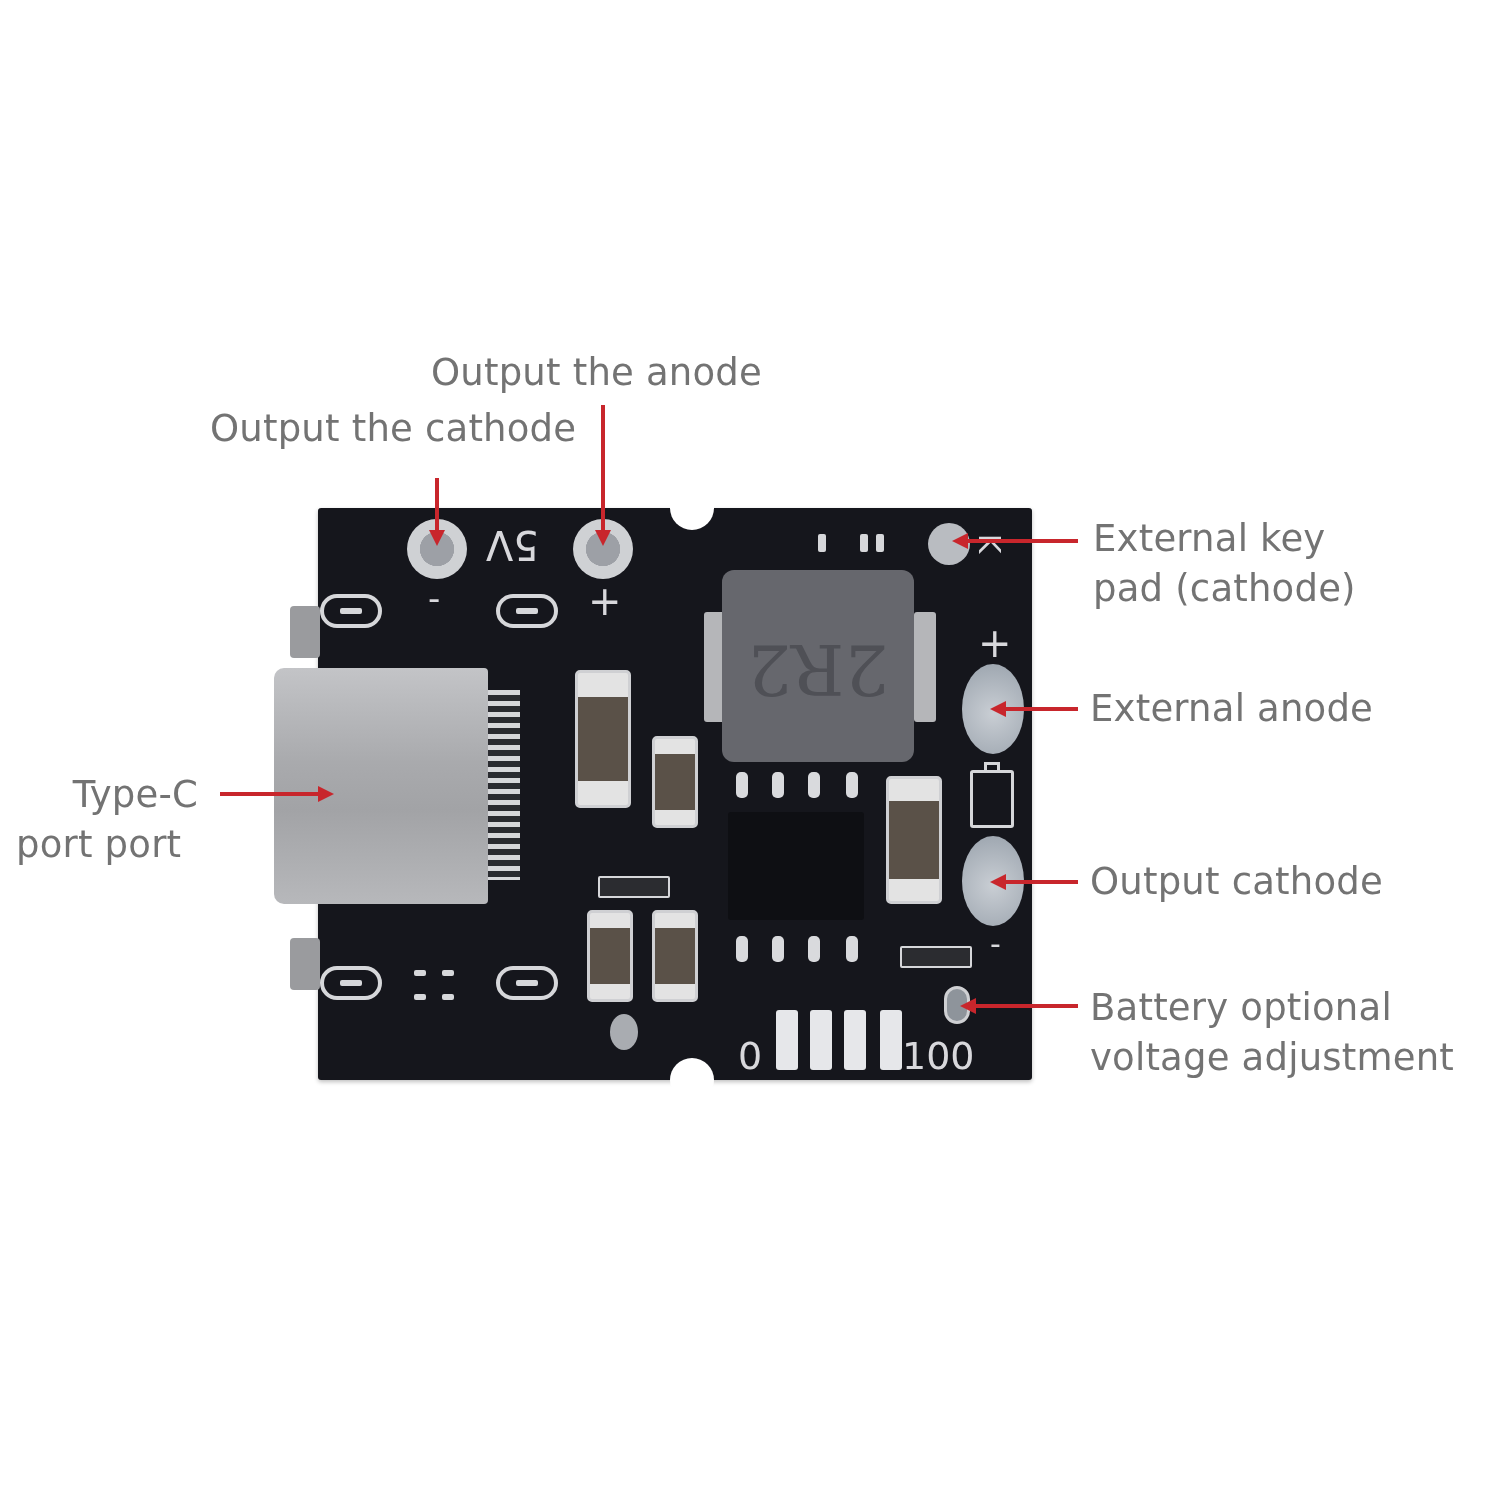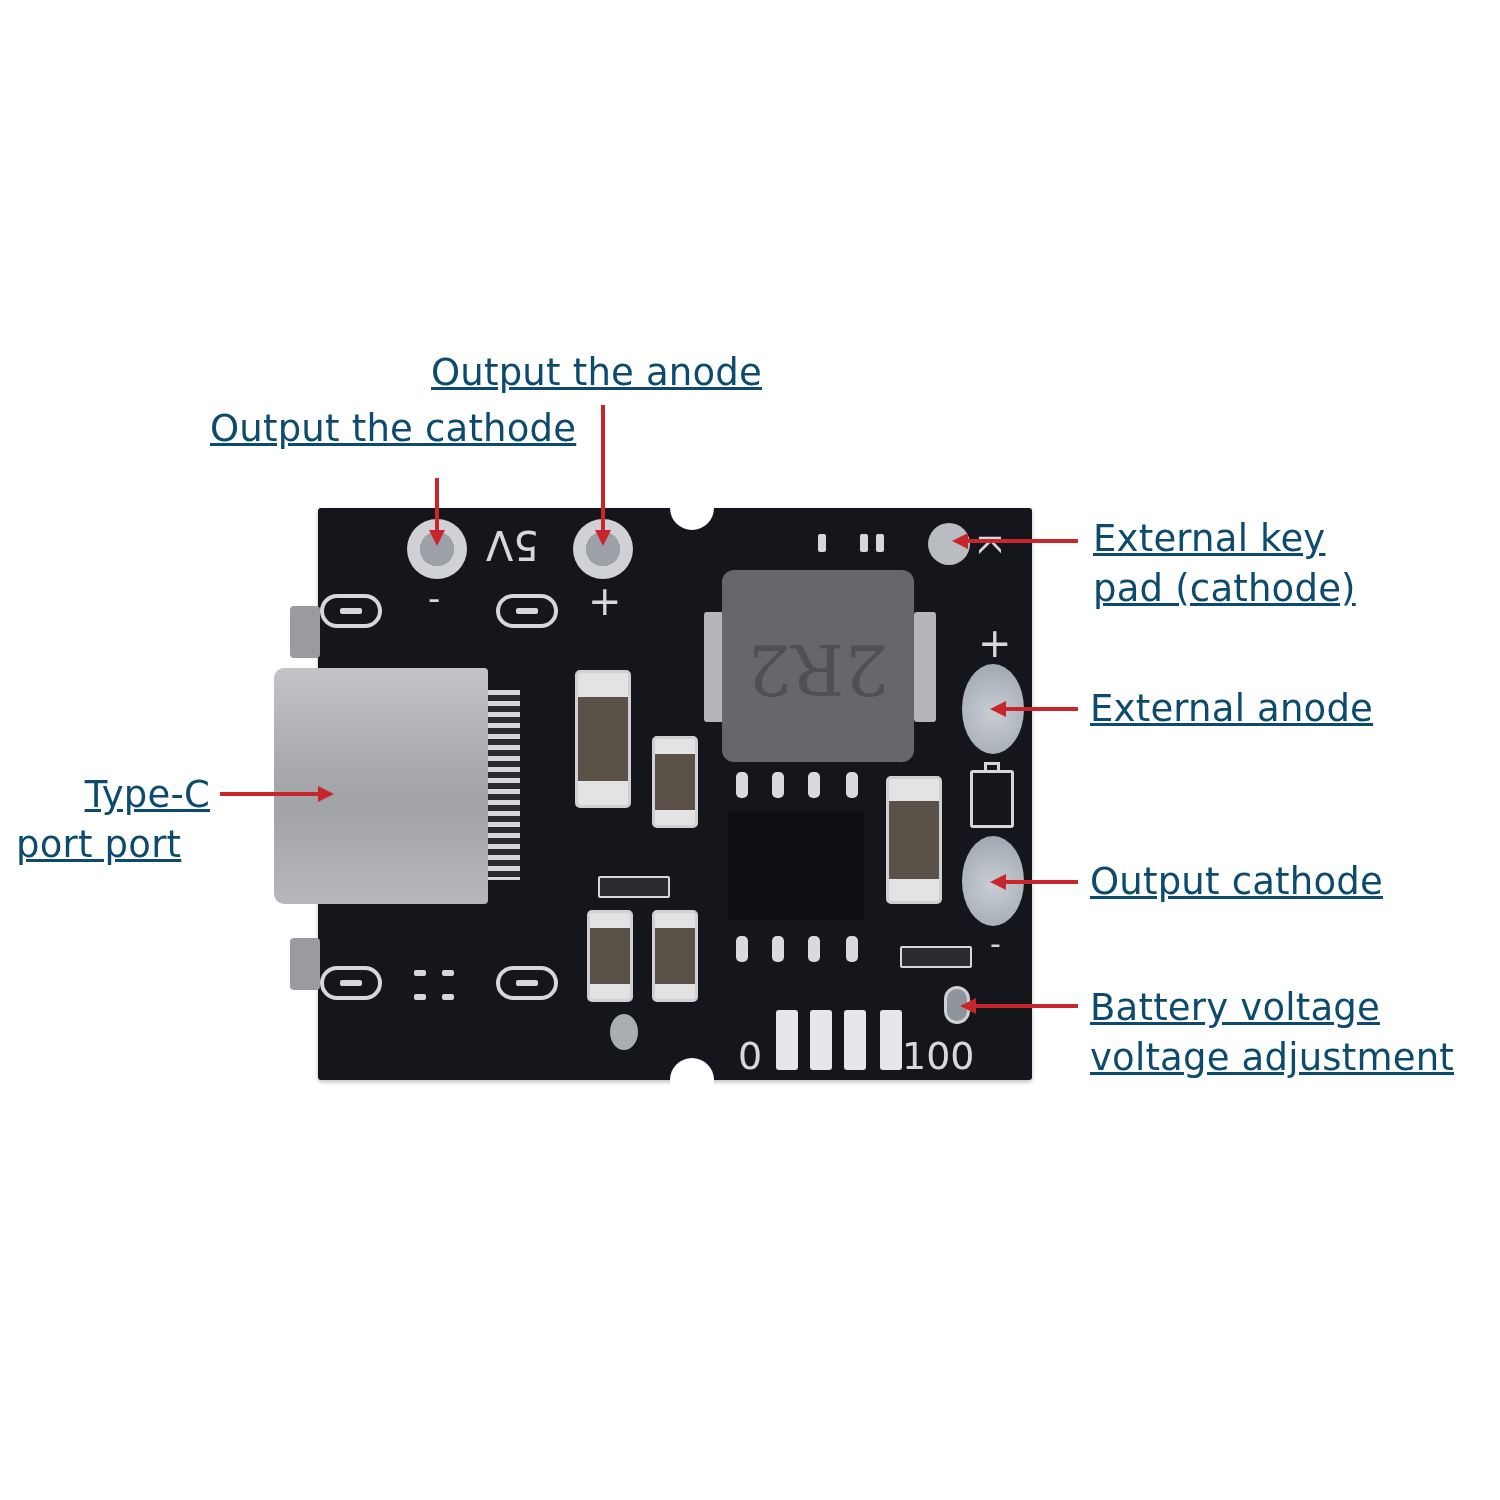--- a/index.html
+++ b/index.html
@@ -1,23 +1,22 @@
 <!DOCTYPE html>
 <html><head>
 <meta charset="utf-8">
 <style>
   html, body { margin: 0; padding: 0; }
   body {
     width: 1500px; height: 1500px; background: #ffffff; position: relative; overflow: hidden;
     font-family: "DejaVu Sans", sans-serif;
   }
   .label {
-    position: absolute; color: #0c4a6e; font-size: 37px; line-height: 50px; white-space: nowrap;
+    position: absolute; color: #737373; font-size: 37px; line-height: 50px; white-space: nowrap;
     letter-spacing: 0.2px;
-    text-decoration: underline;
   }
   .label.right { text-align: right; }
   .line { position: absolute; background: #c8262c; }
   .arrowhead { position: absolute; width: 0; height: 0; }
 
   .board {
     position: absolute; left: 318px; top: 508px; width: 714px; height: 572px;
     background: #15161c; border-radius: 3px;
     box-shadow: 0 2px 4px rgba(0,0,0,0.25);
   }
@@ -65,23 +64,23 @@
 </style>
 </head>
 <body>
 
 <div class="label" style="left:431px; top:348px;">Output the anode</div>
 <div class="label" style="left:210px; top:404px;">Output the cathode</div>
 <div class="label" style="left:1093px; top:514px;">External key</div>
 <div class="label" style="left:1093px; top:564px;">pad (cathode)</div>
 <div class="label" style="left:1090px; top:684px;">External anode</div>
 <div class="label" style="left:1090px; top:857px;">Output cathode</div>
-<div class="label" style="left:1090px; top:983px;">Battery voltage</div>
+<div class="label" style="left:1090px; top:983px;">Battery optional</div>
 <div class="label" style="left:1090px; top:1033px;">voltage adjustment</div>
-<div class="label right" style="left:64px; top:770px; width:146px;">Type-C</div>
+<div class="label right" style="left:52px; top:770px; width:146px;">Type-C</div>
 <div class="label" style="left:16px; top:820px;">port port</div>
 
 <div class="board">
   <div class="notch" style="left:352px; top:-22px;"></div>
   <div class="notch" style="left:352px; top:550px;"></div>
 </div>
 
 <div class="pad-round" style="left:407px; top:519px; width:60px; height:60px;"></div>
 <div class="pad-round" style="left:573px; top:519px; width:60px; height:60px;"></div>
 <div class="silk" style="left:486px; top:522px; font-size:40px; transform:rotate(180deg);">5V</div>

